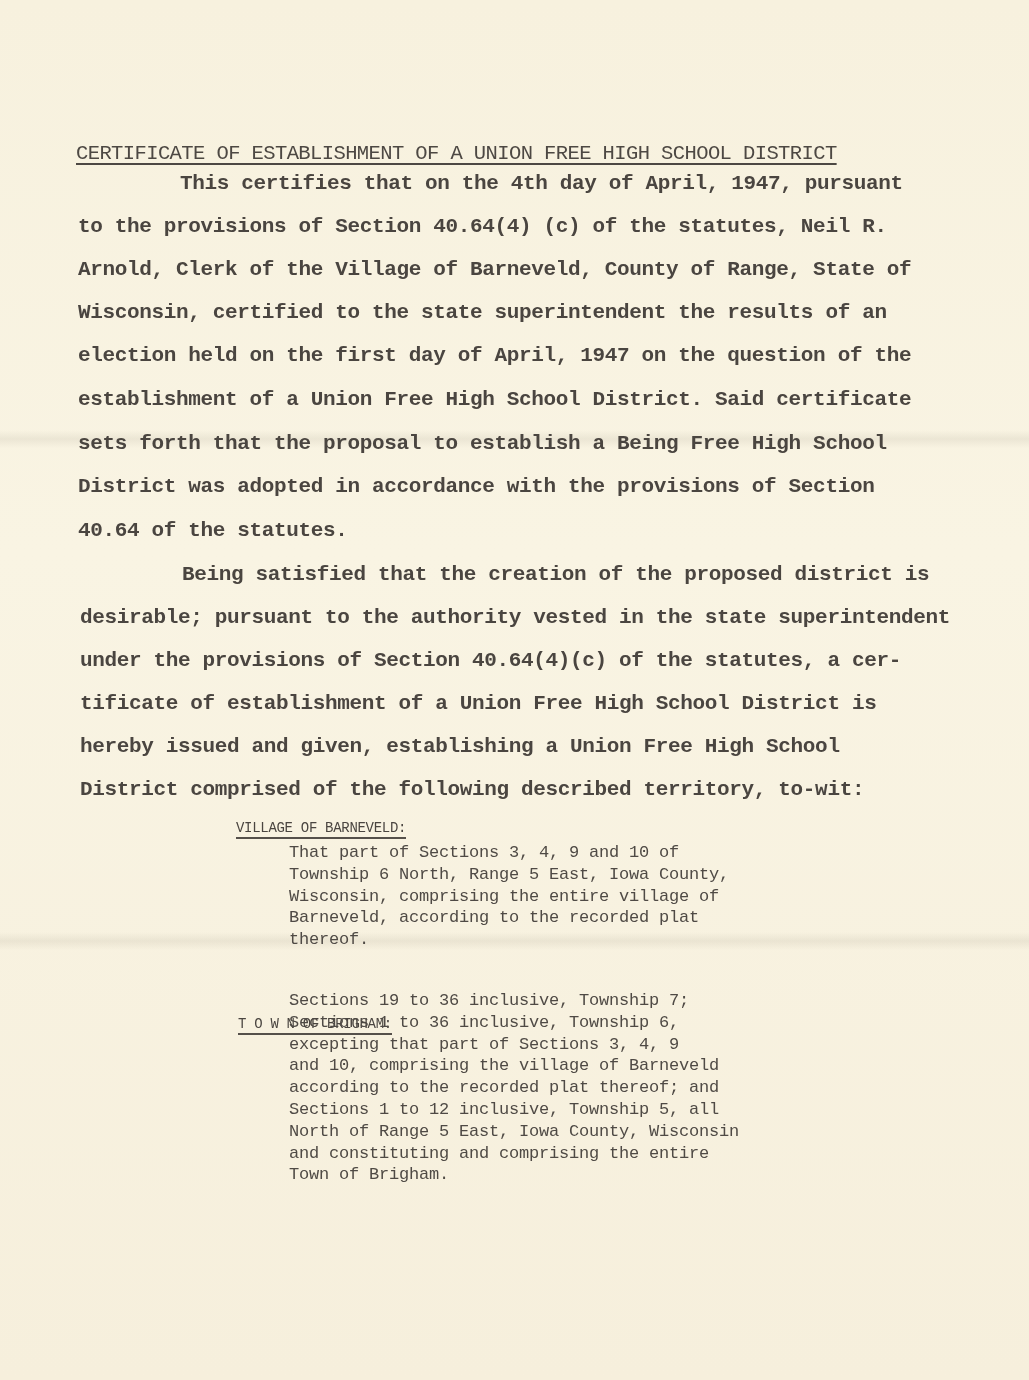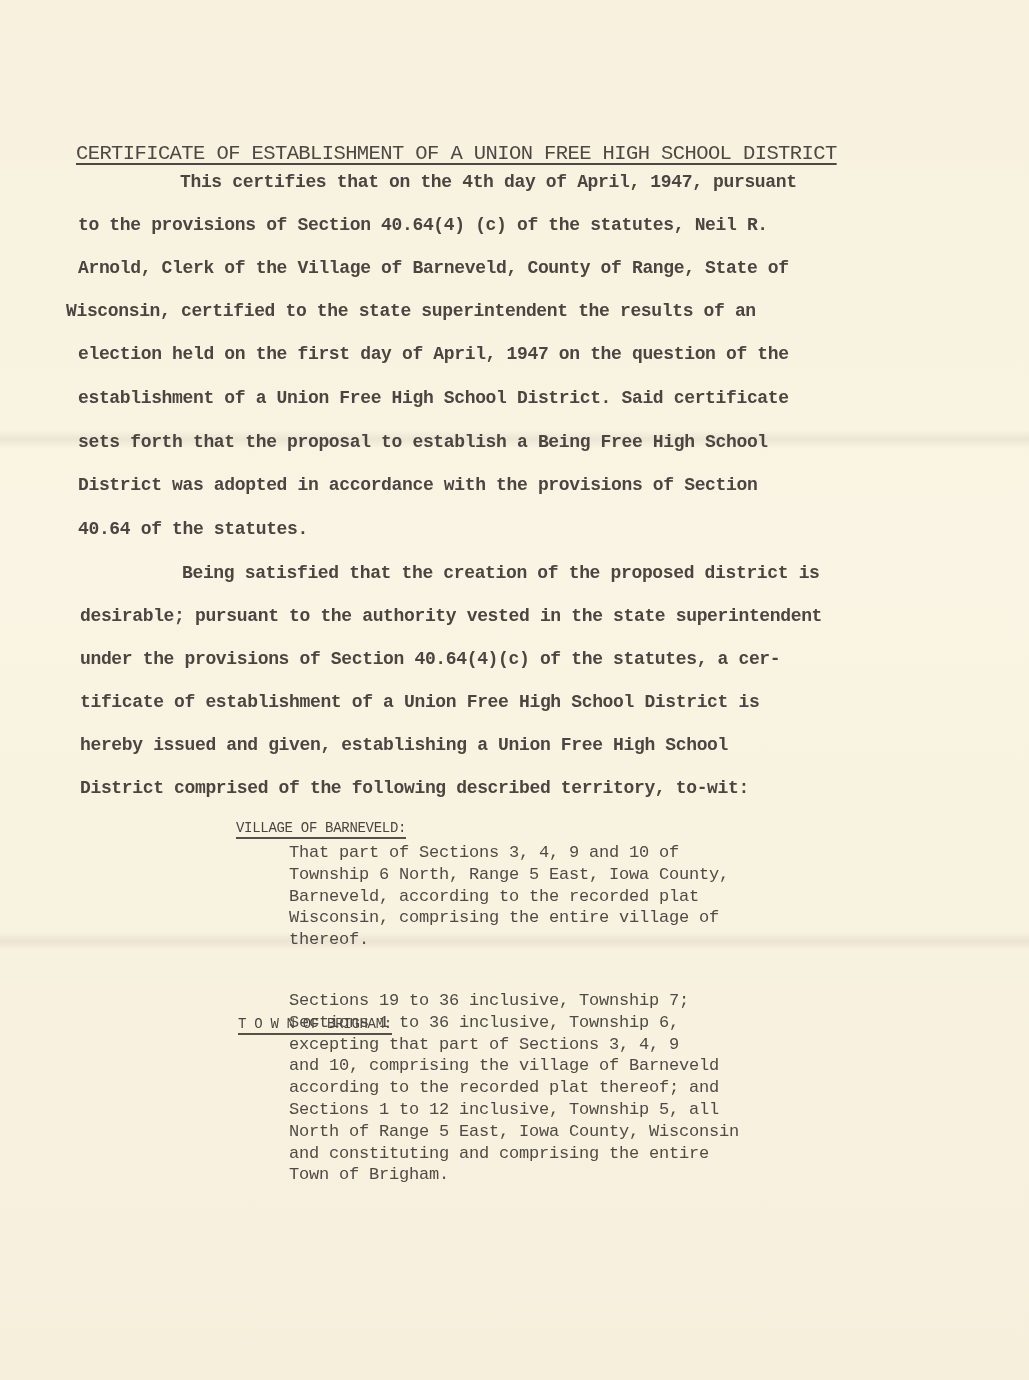--- a/index.html
+++ b/index.html
@@ -19,21 +19,21 @@
       background: linear-gradient(180deg, rgba(0,0,0,0) 0%, rgba(120,110,90,0.10) 50%, rgba(0,0,0,0) 100%);
     }
     .title {
       position: absolute; left: 76px; top: 106px;
       font-size: 20.5px; letter-spacing: -0.6px;
       text-decoration: underline; text-underline-offset: 4px;
       white-space: nowrap; color: #4d4843; margin-top: 36px;
     }
     .line {
       position: absolute; white-space: nowrap;
-      font-size: 18px; letter-spacing: -0.35px; font-weight: bold;
+      font-size: 21px; letter-spacing: -0.35px; font-weight: bold;
       color: #4a4540;
       font-family: Liberation Mono, monospace;
     }
     .sec-head {
       position: absolute; white-space: nowrap; font-size: 14px;
       letter-spacing: -0.3px; color: #4a4540;
       border-bottom: 2px solid #55504a; padding-bottom: 1px;
     }
     .desc {
       position: absolute; white-space: pre; font-size: 17px;
@@ -46,39 +46,39 @@
 <div class="page">
   <div class="fold" style="top:430px"></div>
   <div class="fold" style="top:932px"></div>
 
   <div class="title">CERTIFICATE OF ESTABLISHMENT OF A UNION FREE HIGH SCHOOL DISTRICT</div>
 
   <div>
     <div class="line" style="left:180px;top:172px">This certifies that on the 4th day of April, 1947, pursuant</div>
     <div class="line" style="left:78px;top:215px">to the provisions of Section 40.64(4) (c) of the statutes,  Neil R.</div>
     <div class="line" style="left:78px;top:258px">Arnold, Clerk of the Village of Barneveld, County of Range, State of</div>
-    <div class="line" style="left:66px;top:301px">Wisconsin, certified to the state superintendent the results of an</div>
+    <div class="line" style="left:78px;top:301px">Wisconsin, certified to the state superintendent the results of an</div>
     <div class="line" style="left:78px;top:344px">election held on the first day of April, 1947 on the question of the</div>
     <div class="line" style="left:78px;top:388px">establishment of a Union Free High School District.  Said certificate</div>
     <div class="line" style="left:78px;top:432px">sets forth that the proposal to establish a Being Free High School</div>
     <div class="line" style="left:78px;top:475px">District was adopted in accordance with the provisions of Section</div>
     <div class="line" style="left:78px;top:519px">40.64 of the statutes.</div>
   </div>
 
   <div>
     <div class="line" style="left:182px;top:563px">Being satisfied that the creation of the proposed district is</div>
     <div class="line" style="left:80px;top:606px">desirable; pursuant to the authority vested in the state superintendent</div>
     <div class="line" style="left:80px;top:649px">under the provisions of Section 40.64(4)(c) of the statutes, a cer-</div>
     <div class="line" style="left:80px;top:692px">tificate of establishment of a Union Free High School District is</div>
     <div class="line" style="left:80px;top:735px">hereby issued and given, establishing a Union Free High School</div>
     <div class="line" style="left:80px;top:778px">District comprised of the following described territory, to-wit:</div>
   </div>
 
   <div>
     <div class="sec-head" style="left:236px;top:820px">VILLAGE OF BARNEVELD:</div>
-    <div class="desc" style="left:289px;top:842px"><div>That part of Sections 3, 4, 9 and 10 of</div><div>Township 6 North, Range 5 East, Iowa County,</div><div>Barneveld, according to the recorded plat</div><div>Wisconsin, comprising the entire village of</div><div>thereof.</div></div>
+    <div class="desc" style="left:289px;top:842px"><div>That part of Sections 3, 4, 9 and 10 of</div><div>Township 6 North, Range 5 East, Iowa County,</div><div>Wisconsin, comprising the entire village of</div><div>Barneveld, according to the recorded plat</div><div>thereof.</div></div>
   </div>
 
   <div>
     <div class="sec-head" style="left:238px;top:1016px">T O W N OF BRIGHAM:</div>
     <div class="desc" style="left:289px;top:990px"><div>Sections 19 to 36 inclusive, Township 7;</div><div>Sections 1 to 36 inclusive, Township 6,</div><div>excepting that part of Sections 3, 4, 9</div><div>and 10, comprising the village of Barneveld</div><div>according to the recorded plat thereof; and</div><div>Sections 1 to 12 inclusive, Township 5, all</div><div>North of Range 5 East, Iowa County, Wisconsin</div><div>and constituting and comprising the entire</div><div>Town of Brigham.</div></div>
   </div>
 </div>
 
 </body></html>

